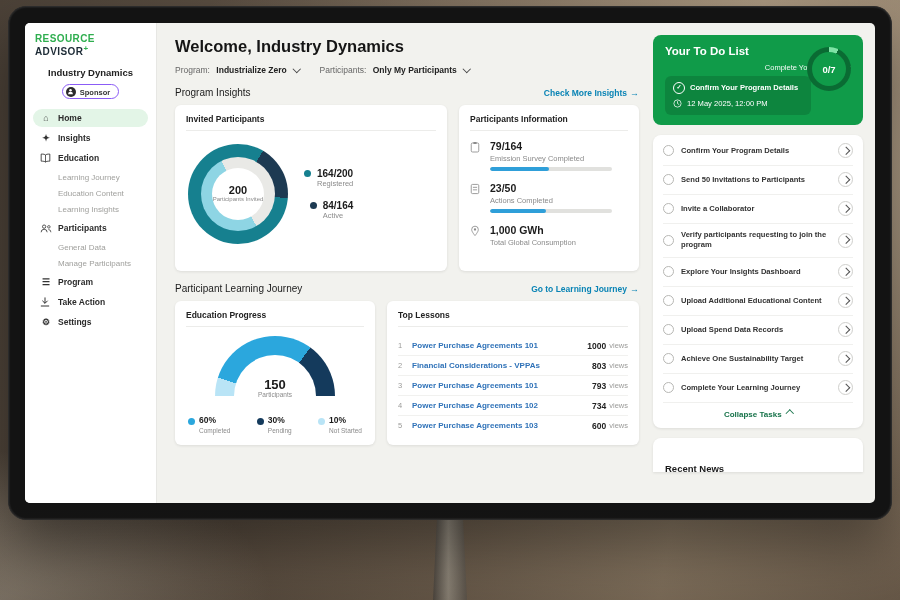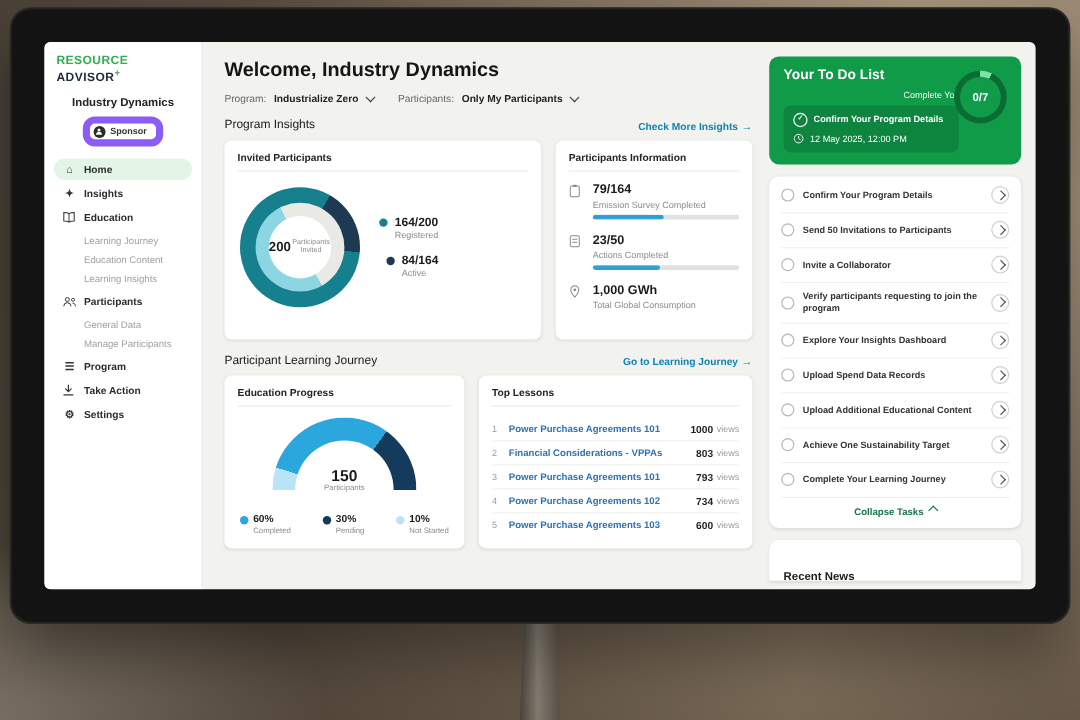--- a/index.html
+++ b/index.html
@@ -8,33 +8,33 @@
     background:
       radial-gradient(120% 90% at 88% 28%, rgba(216,198,172,.55), rgba(216,198,172,0) 62%),
       radial-gradient(55% 45% at 0% 100%, rgba(235,225,205,.45), rgba(235,225,205,0) 55%),
       linear-gradient(100deg,#4c4238 0%,#5f5245 30%,#796957 55%,#97856e 76%,#7d6c59 100%);}
   .scene::after{content:"";position:absolute;left:0;right:0;bottom:0;height:95px;
     background:linear-gradient(180deg,rgba(38,30,22,0),rgba(38,30,22,.28));}
   .stand{position:absolute;left:433px;top:516px;width:34px;height:84px;
     background:linear-gradient(90deg,#57514a,#a69e90 45%,#6b6359);
     clip-path:polygon(12% 0,88% 0,100% 100%,0 100%);}
   .monitor{position:absolute;left:8px;top:6px;width:884px;height:514px;background:#131313;
-    border:1px solid #2b2b2b;border-radius:18px;padding:28px;box-sizing:border-box;
+    border:1px solid #2b2b2b;border-radius:18px;padding:16px;box-sizing:border-box;
     box-shadow:0 30px 60px rgba(0,0,0,.45), inset 0 0 2px rgba(255,255,255,.18);}
   .screen{width:100%;height:100%;background:#f2f2ee;border-radius:5px;overflow:hidden;
     display:flex;color:#222;}
 
   
   .sidebar{width:132px;flex-shrink:0;background:#fff;border-right:1px solid #e7e7e4;
     padding:10px 8px;box-sizing:border-box;}
   .logo{font-size:10px;font-weight:bold;letter-spacing:.4px;padding-left:2px;}
   .logo .g{color:#2fae4f;}  .logo .d{color:#1d2b36;}  .logo .plus{color:#2fae4f;font-size:8px;vertical-align:super;}
   .org{font-size:9.5px;font-weight:bold;color:#222;text-align:center;margin-top:10px;}
-  .badge{display:flex;align-items:flex-start;gap:4px;width:max-content;margin:6px auto 10px;
-    border:6px solid #8b5cf6;border-radius:10px;padding:1.5px 8px 1.5px 3px;font-size:7.5px;font-weight:bold;color:#333;}
+  .badge{display:flex;align-items:flex-end;gap:4px;width:max-content;margin:6px auto 10px;
+    border:1px solid #8b5cf6;border-radius:10px;padding:1.5px 8px 1.5px 3px;font-size:7.5px;font-weight:bold;color:#333;}
   .badge .bicon{width:10px;height:10px;border-radius:50%;background:#2b2b2b;display:flex;align-items:center;justify-content:center;}
   .nav-item{display:flex;align-items:center;gap:6px;padding:4px 7px;margin:2px 0;border-radius:12px;
     font-size:8.5px;font-weight:bold;color:#2b2b2b;cursor:pointer;}
   .nav-item.active{background:#e3f5e7;}
   .nicon{width:12px;text-align:center;font-size:9px;color:#333;line-height:1;}
   .nav-sub{padding:3.5px 7px 3.5px 25px;font-size:8px;color:#a0a09d;cursor:pointer;}
 
   
   .main{flex:1;min-width:0;padding:12px 12px 0 18px;box-sizing:border-box;}
   h1{font-size:16.5px;font-weight:bold;color:#151515;margin:2px 0 9px;}
@@ -50,21 +50,21 @@
   .arrow{font-size:9px;margin-left:3px;}
   .cards-row{display:flex;gap:12px;margin-top:7px;align-items:stretch;}
   .card{background:#fff;border-radius:6px;box-shadow:0 1px 3px rgba(0,0,0,.09);padding:9px 11px;box-sizing:border-box;}
   .card-title{font-size:8.5px;font-weight:bold;color:#222;padding-bottom:6px;border-bottom:1px solid #ececea;margin-bottom:9px;}
 
   .card-invited{width:272px;}
   .invited-body{display:flex;align-items:center;gap:16px;padding:4px 0 6px 2px;}
   .donut{position:relative;width:100px;height:100px;flex-shrink:0;}
   .donut-outer{position:absolute;inset:0;border-radius:50%;background:conic-gradient(from 30deg,#1d3a52 0 18%,#16808f 18% 100%);}
   .donut-inner{position:absolute;inset:13px;border-radius:50%;background:conic-gradient(from 150deg,#8ed5e4 0 51%,#e9e9e6 51% 100%);}
-  .donut-hole{position:absolute;inset:24px;border-radius:50%;background:#fff;display:flex;flex-direction:row;align-items:center;justify-content:center;text-align:center;}
+  .donut-hole{position:absolute;inset:24px;border-radius:50%;background:#fff;display:flex;flex-direction:column;justify-content:center;text-align:center;}
   .donut-val{font-size:11px;font-weight:bold;color:#1b1b1b;}
   .donut-lab{font-size:6px;color:#8b8b8b;line-height:1.2;}
   .legend-col{display:flex;flex-direction:column;gap:12px;align-items:flex-end;}
   .leg{display:flex;align-items:flex-start;gap:6px;}
   .dot{width:7px;height:7px;border-radius:50%;margin-top:2px;flex-shrink:0;}
   .dot.teal{background:#16808f;} .dot.navy{background:#1d3a52;}
   .dot.bblue{background:#2ba7dd;} .dot.dnavy{background:#143a5c;} .dot.pale{background:#b9e4f6;}
   .leg-val{font-size:10px;font-weight:bold;color:#1b1b1b;line-height:1.1;}
   .leg-lab{font-size:7.5px;color:#8b8b8b;}
 
@@ -429,28 +429,28 @@
           </div>
           <div class="task">
             <span class="cbox"></span>
             <span class="task-label">Explore Your Insights Dashboard</span>
             <span class="chev-btn">
                 <span class="chev right"></span>
               </span>
           </div>
           <div class="task">
             <span class="cbox"></span>
+            <span class="task-label">Upload Additional Educational Content</span>
+            <span class="chev-btn">
+                <span class="chev right"></span>
+              </span>
+          </div>
+          <div class="task">
+            <span class="cbox"></span>
             <span class="task-label">Upload Spend Data Records</span>
-            <span class="chev-btn">
-                <span class="chev right"></span>
-              </span>
-          </div>
-          <div class="task">
-            <span class="cbox"></span>
-            <span class="task-label">Upload Additional Educational Content</span>
             <span class="chev-btn">
                 <span class="chev right"></span>
               </span>
           </div>
           <div class="task">
             <span class="cbox"></span>
             <span class="task-label">Achieve One Sustainability Target</span>
             <span class="chev-btn">
                 <span class="chev right"></span>
               </span>

